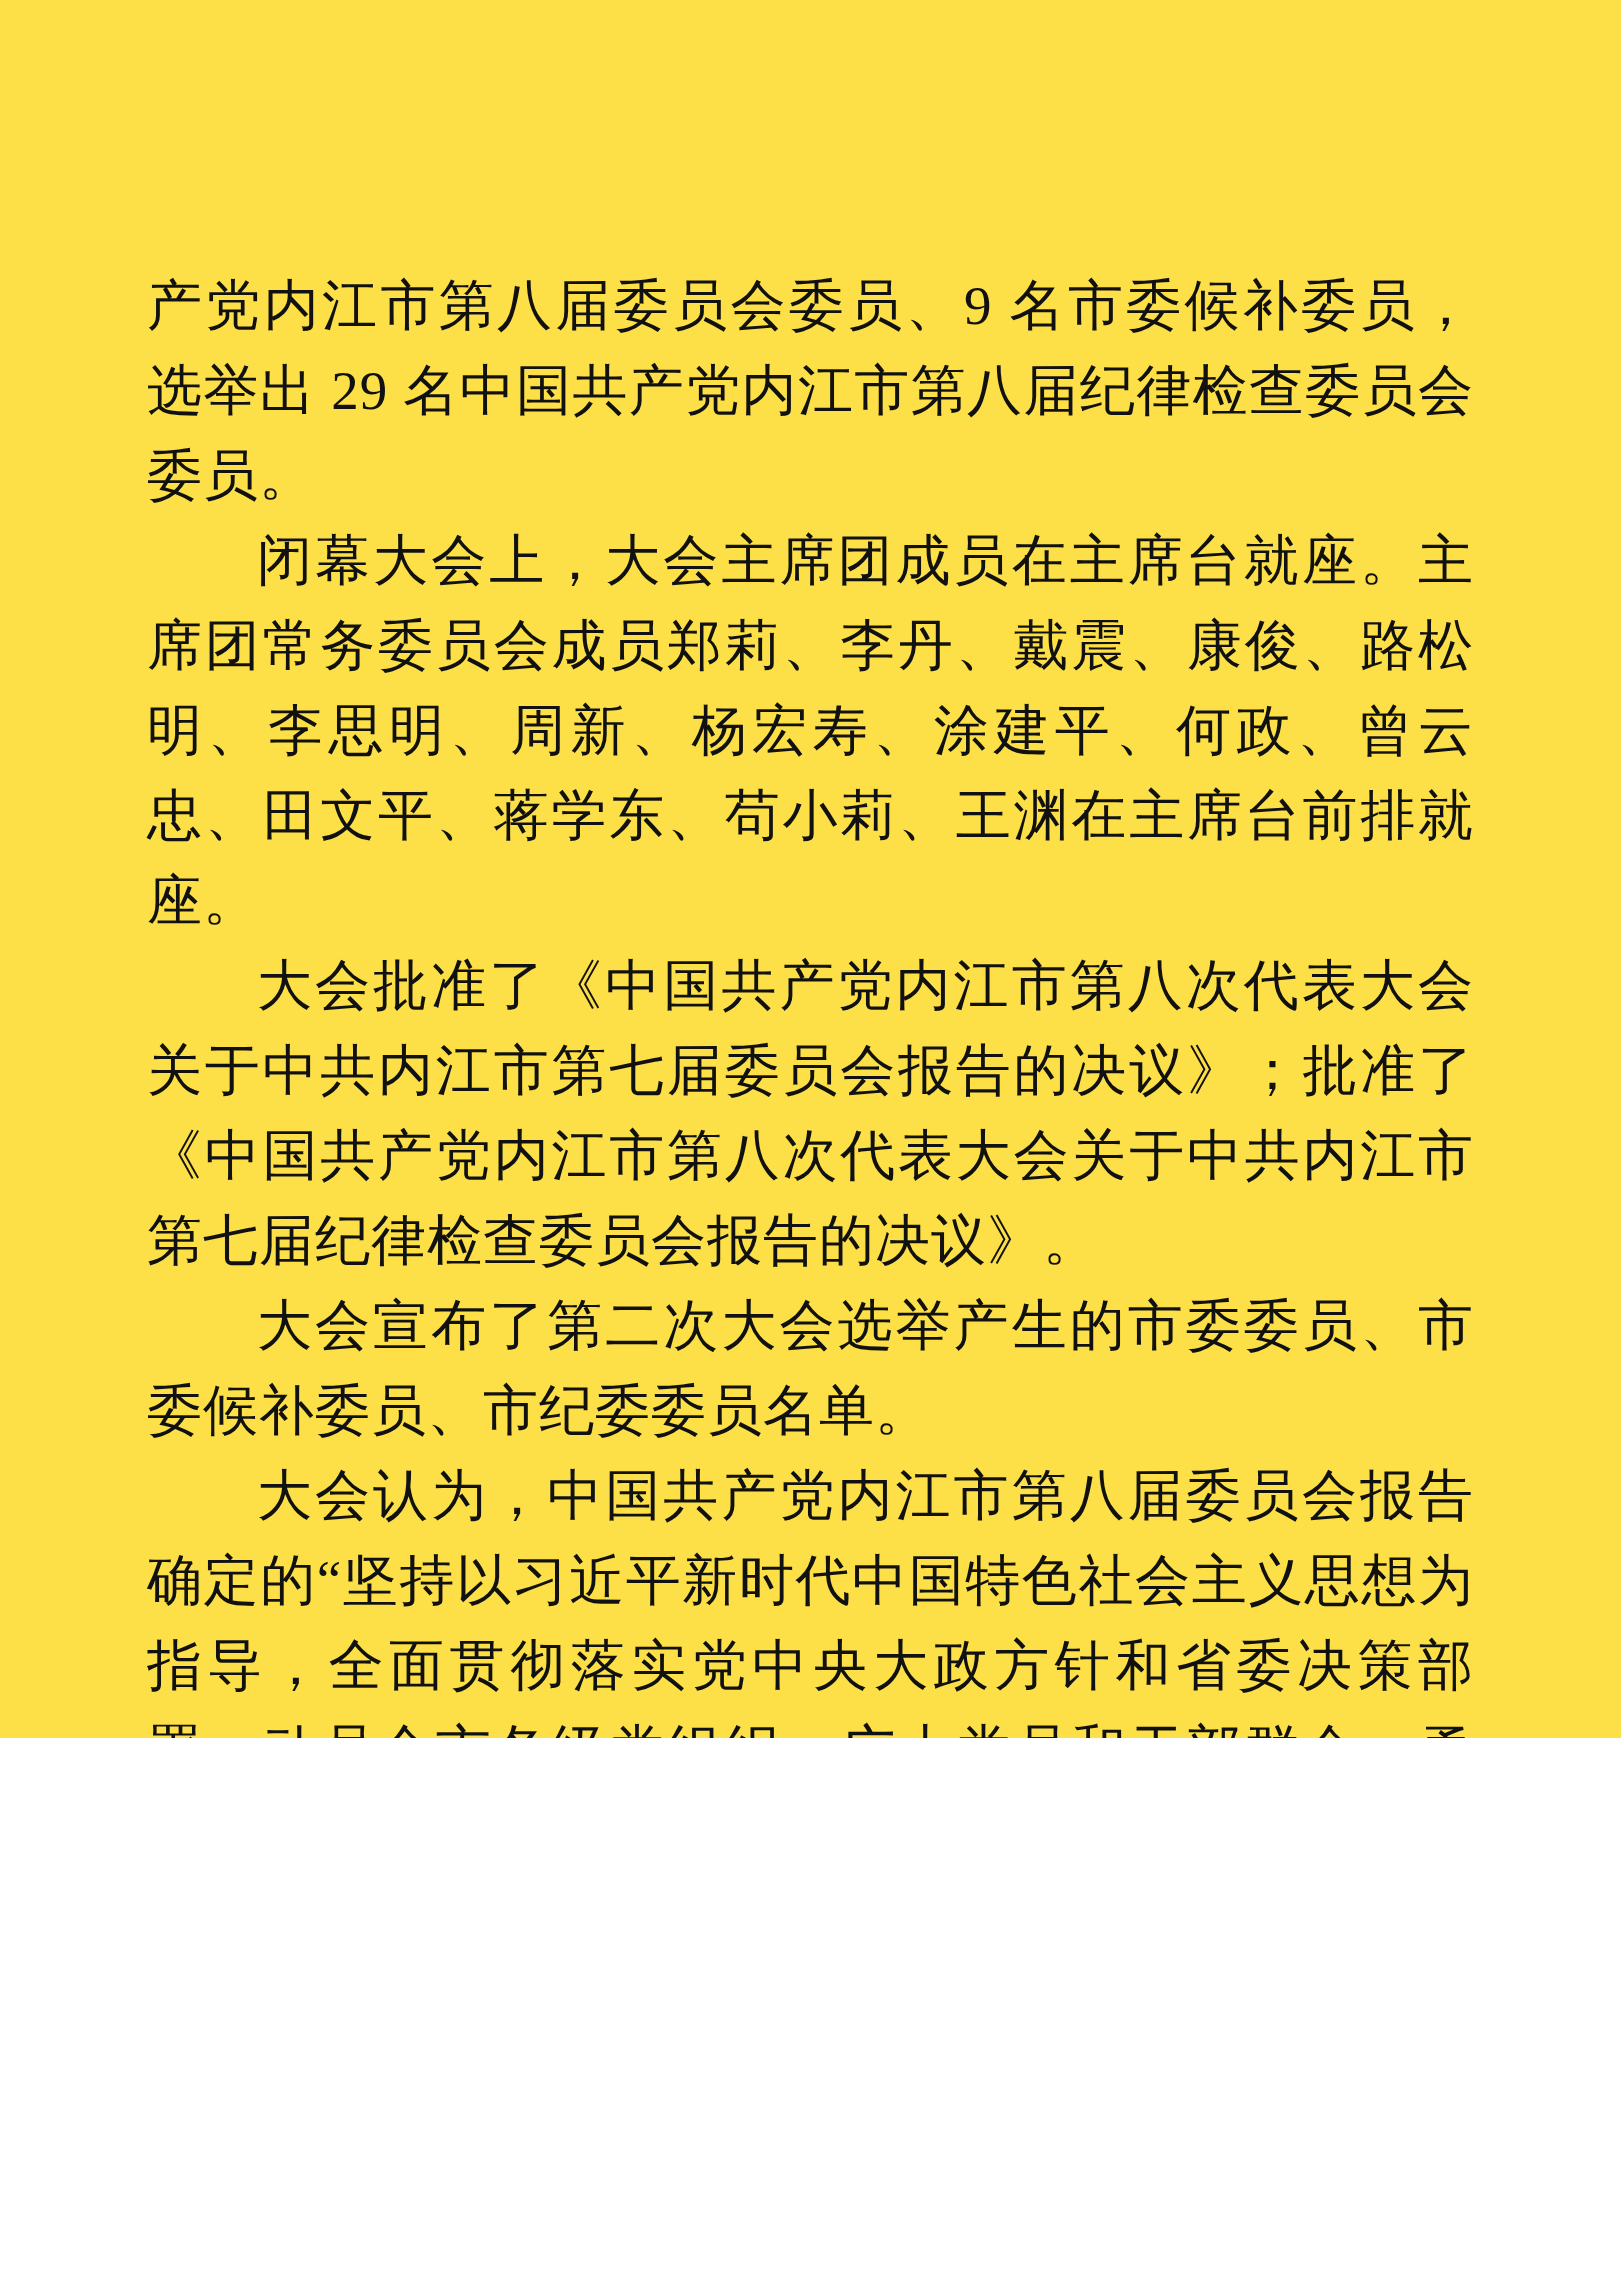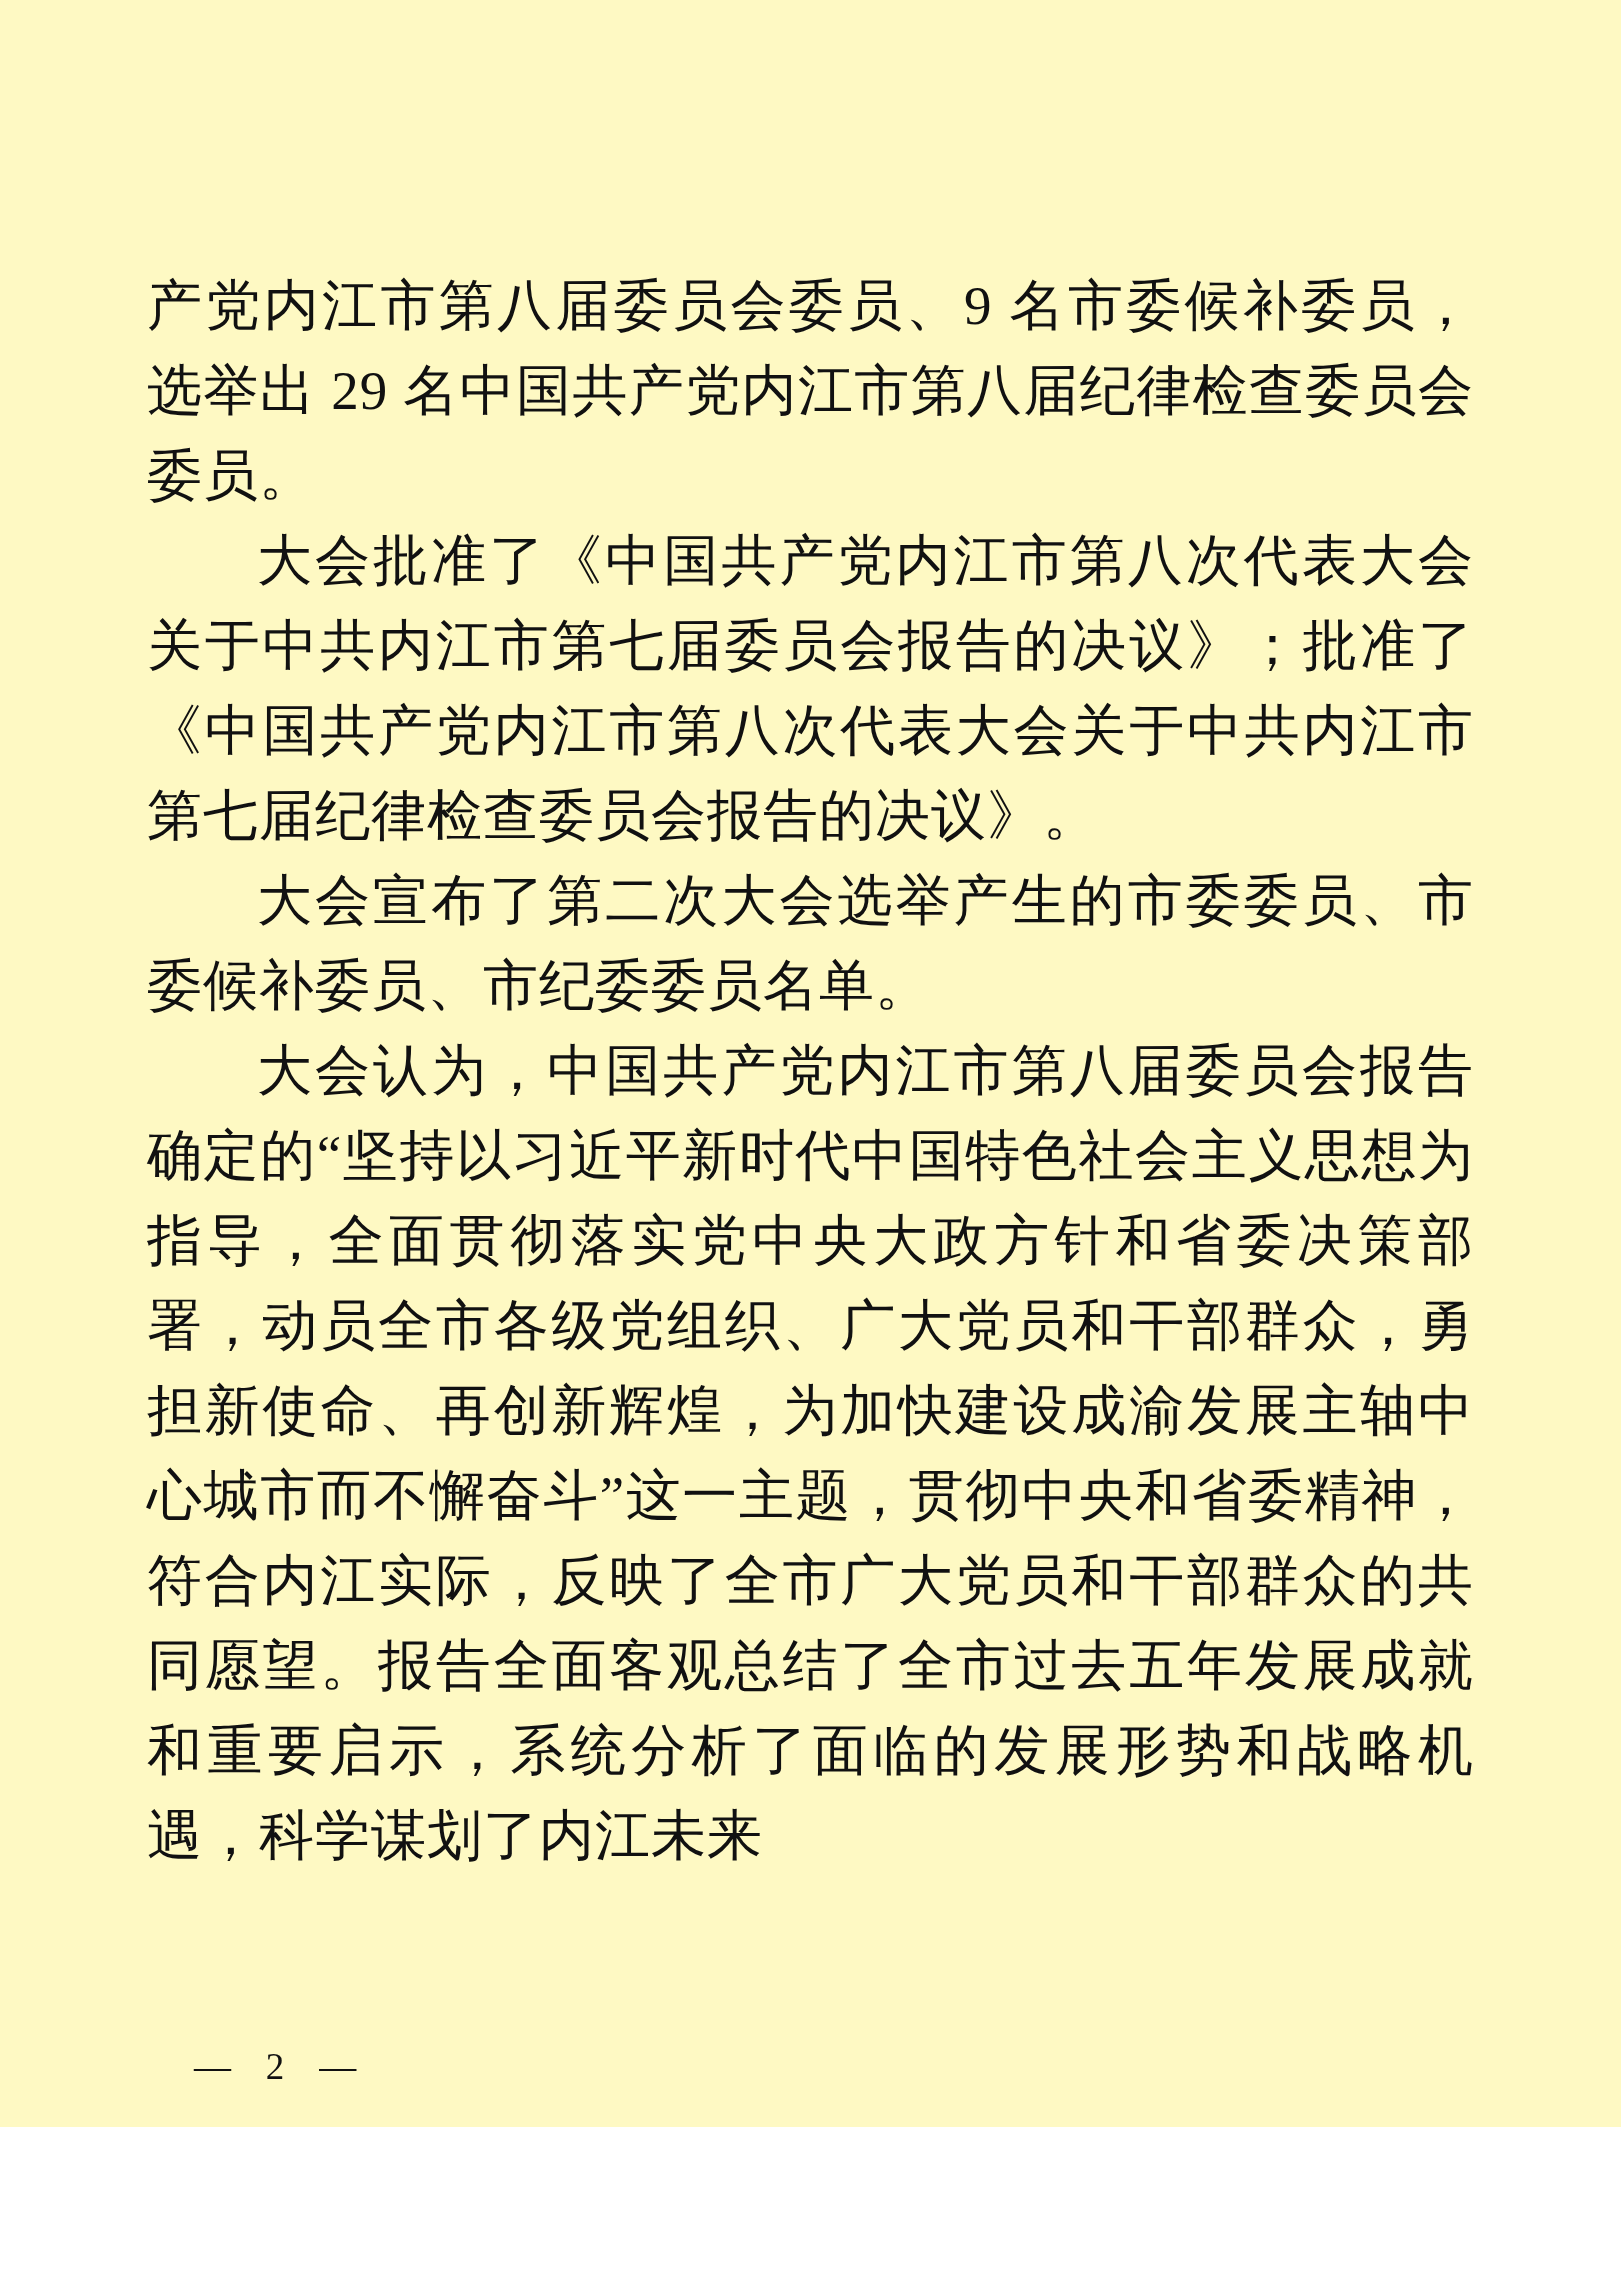--- a/index.html
+++ b/index.html
@@ -3,22 +3,22 @@
 <meta charset="utf-8">
 <style>
   html, body {
     margin: 0;
     padding: 0;
     background: #ffffff;
   }
   .page {
     position: relative;
     width: 1621px;
-    height: 2127px;
-    background: #fef9c3;
+    height: 1738px;
+    background: #fde047;
     overflow: hidden;
     font-family: "Liberation Serif", "DejaVu Serif", serif;
     color: #111111;
   }
   .content {
     position: absolute;
     left: 147px;
     top: 263px;
     width: 1327px;
   }
@@ -49,19 +49,20 @@
     letter-spacing: 2px;
     font-family: "Liberation Serif", "DejaVu Serif", serif;
   }
 </style>
 </head>
 <body>
 
 <div class="page">
   <div class="content">
     <p class="para no-indent">产党内江市第八届委员会委员、9 名市委候补委员，选举出 29 名中国共产党内江市第八届纪律检查委员会委员。</p>
+    <p class="para indent">闭幕大会上，大会主席团成员在主席台就座。主席团常务委员会成员郑莉、李丹、戴震、康俊、路松明、李思明、周新、杨宏寿、涂建平、何政、曾云忠、田文平、蒋学东、苟小莉、王渊在主席台前排就座。</p>
     <p class="para indent">大会批准了《中国共产党内江市第八次代表大会关于中共内江市第七届委员会报告的决议》；批准了《中国共产党内江市第八次代表大会关于中共内江市第七届纪律检查委员会报告的决议》。</p>
     <p class="para indent">大会宣布了第二次大会选举产生的市委委员、市委候补委员、市纪委委员名单。</p>
     <p class="para indent">大会认为，中国共产党内江市第八届委员会报告确定的“坚持以习近平新时代中国特色社会主义思想为指导，全面贯彻落实党中央大政方针和省委决策部署，动员全市各级党组织、广大党员和干部群众，勇担新使命、再创新辉煌，为加快建设成渝发展主轴中心城市而不懈奋斗”这一主题，贯彻中央和省委精神，符合内江实际，反映了全市广大党员和干部群众的共同愿望。报告全面客观总结了全市过去五年发展成就和重要启示，系统分析了面临的发展形势和战略机遇，科学谋划了内江未来</p>
   </div>
   <div class="footer">— 2 —</div>
 </div>
 
 
 </body></html>

